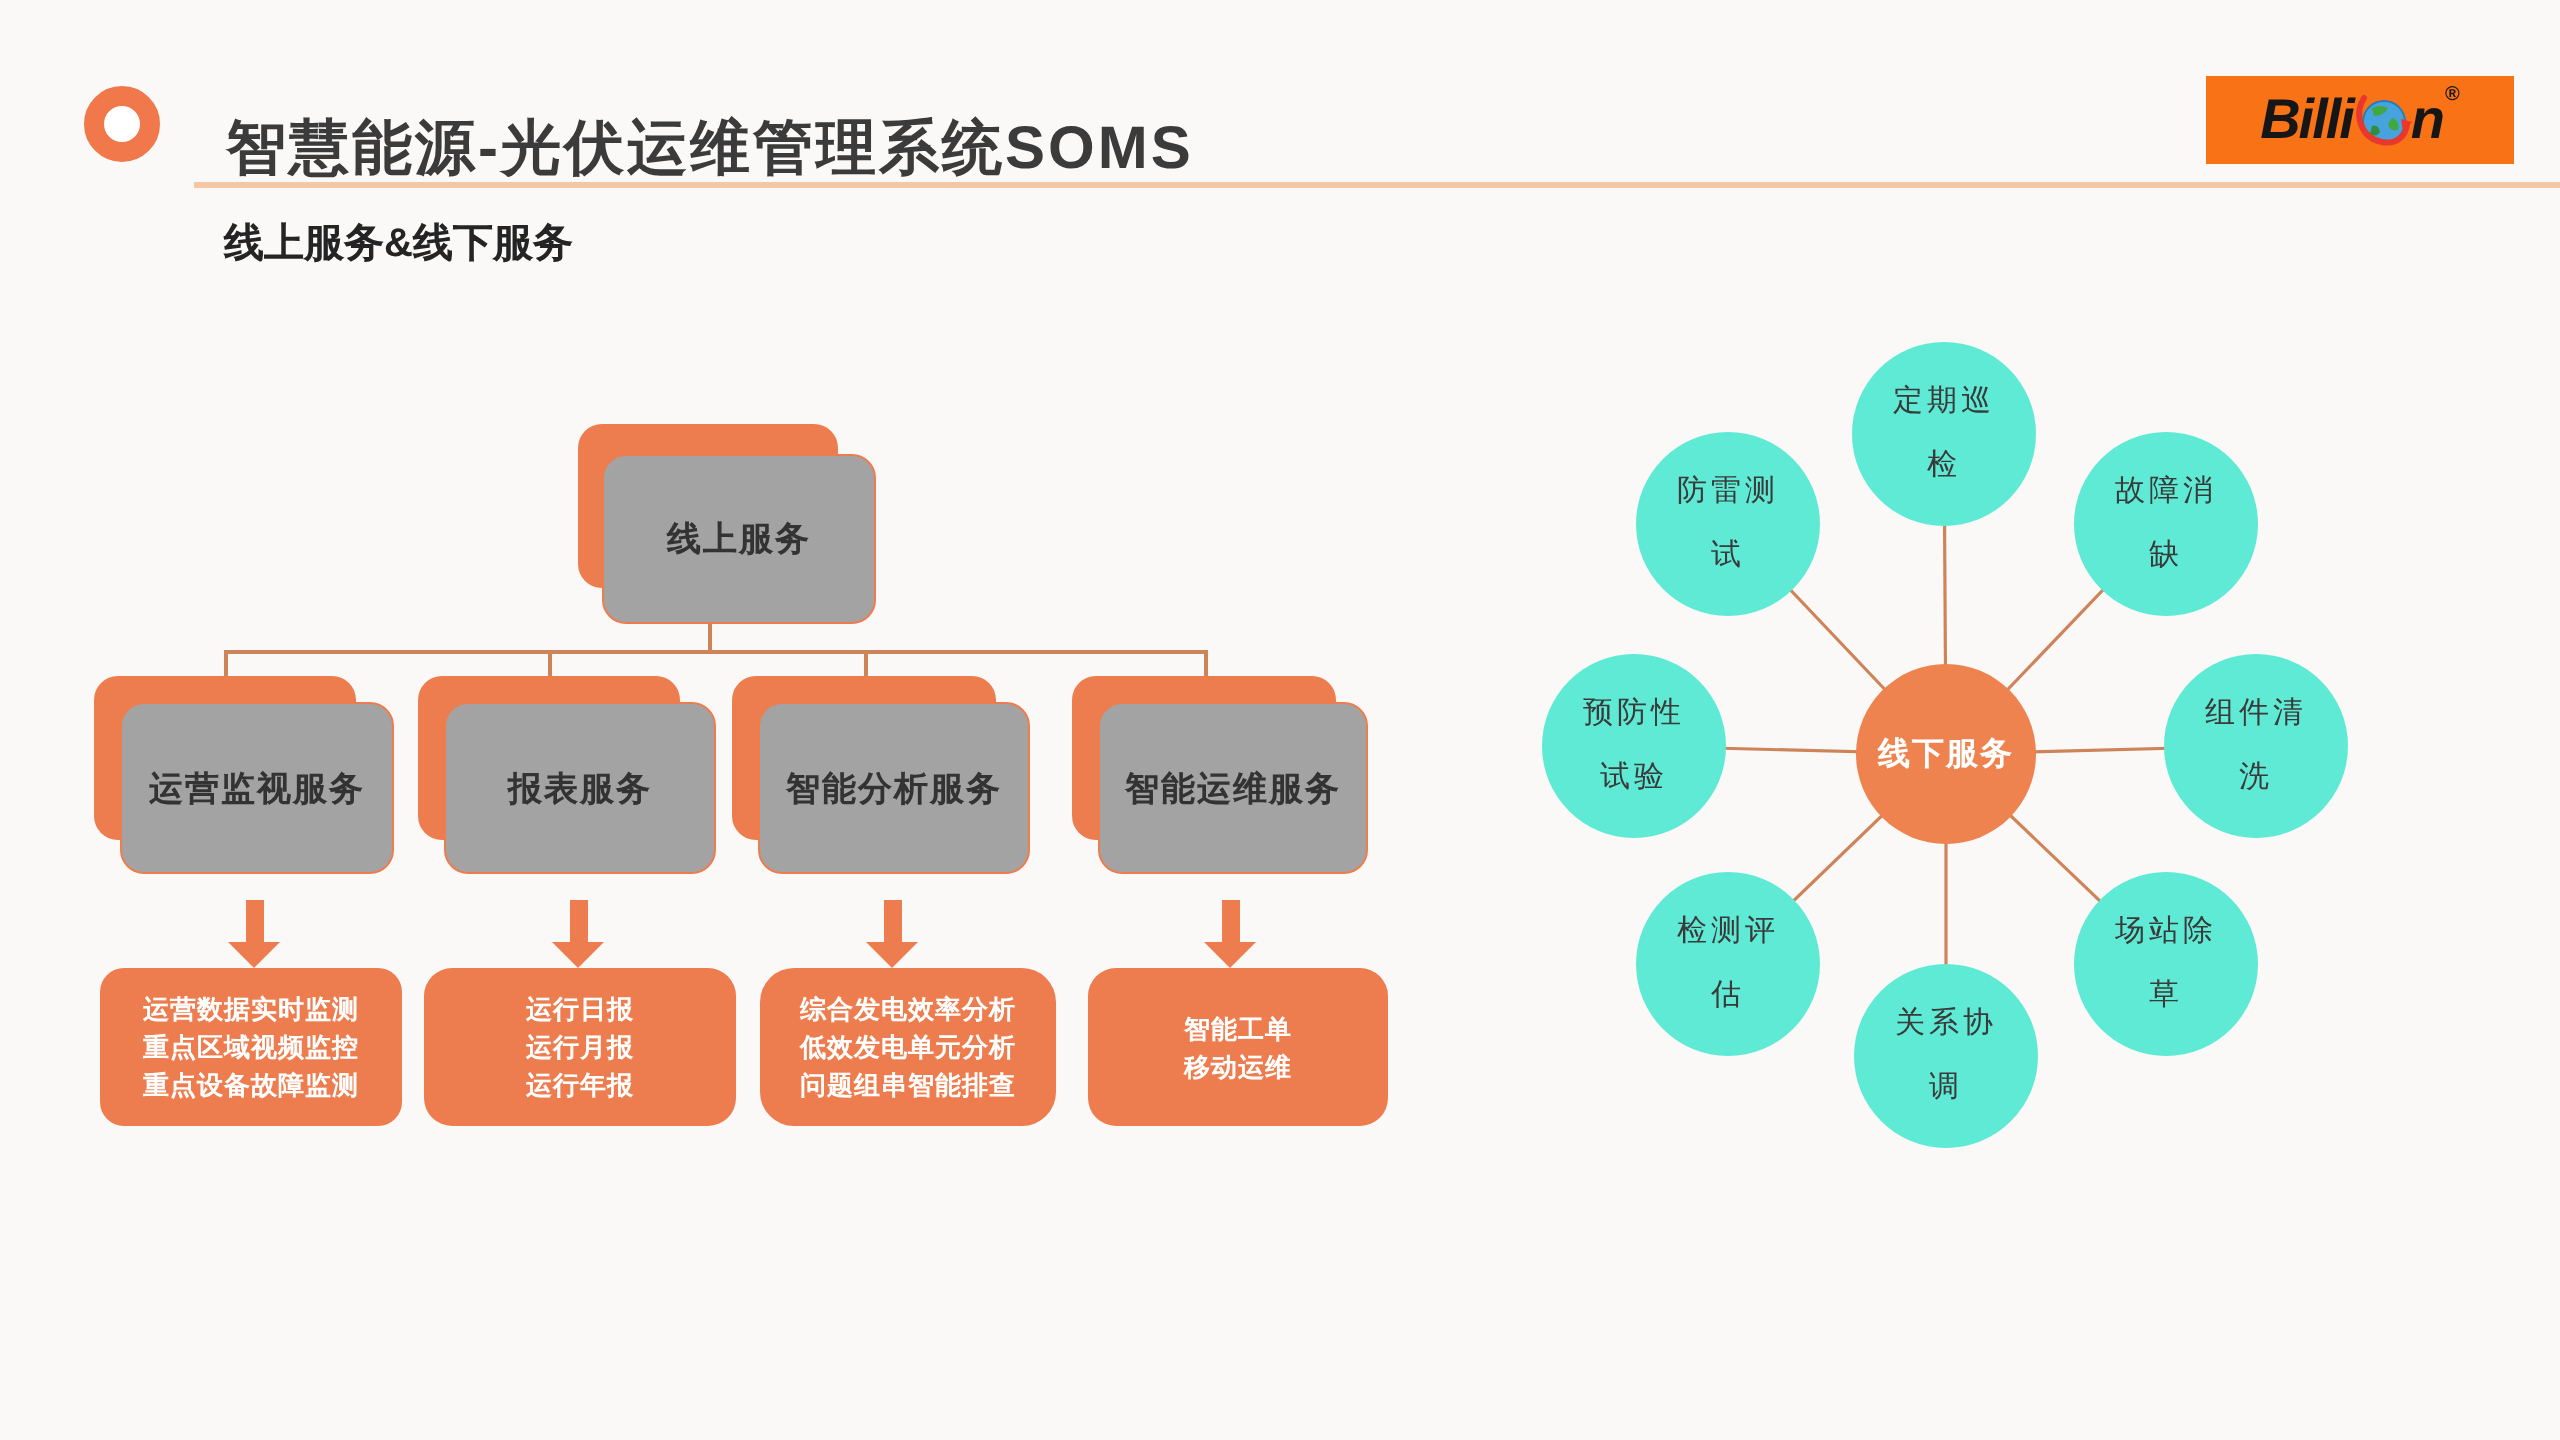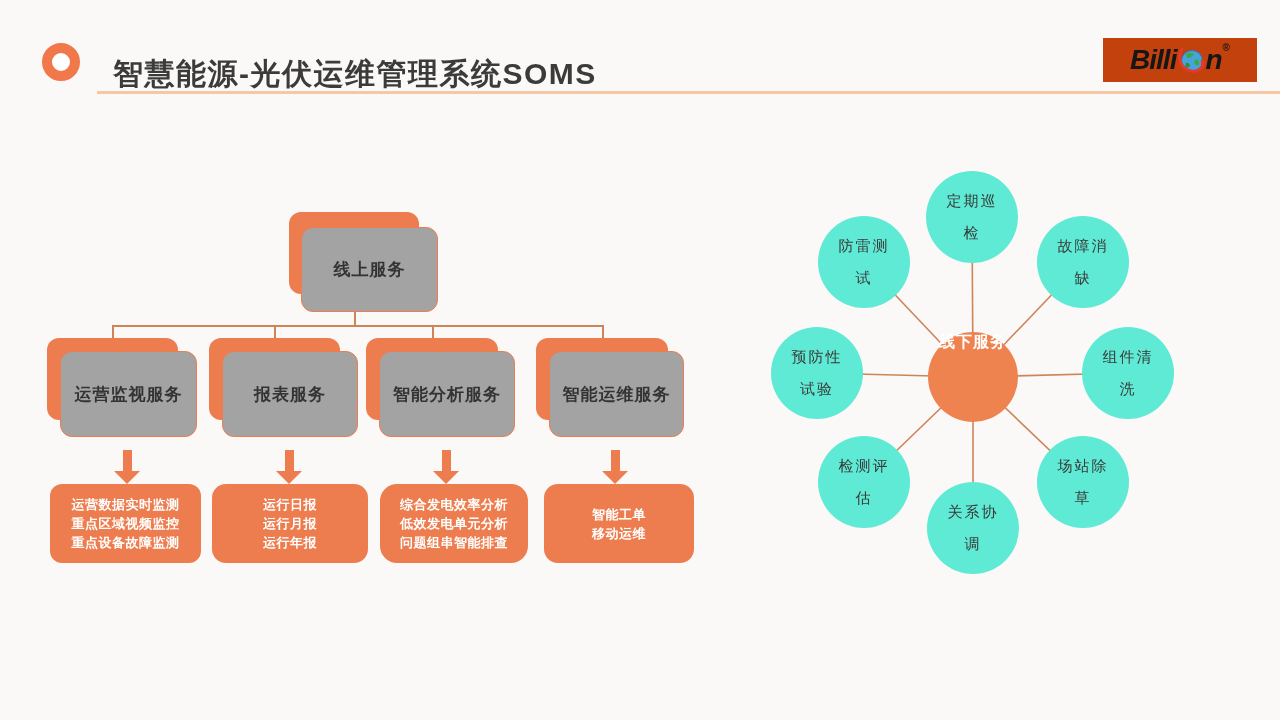--- a/index.html
+++ b/index.html
@@ -7,21 +7,21 @@
     position:relative;width:1280px;height:720px;margin:0 auto;
     background:#FAF9F7;overflow:hidden;
     font-family:"Liberation Sans",sans-serif;color:#3A3A3A;
   }
   
   .ring-icon{position:absolute;left:42px;top:43px;width:18px;height:18px;
     border:10px solid #F0784A;border-radius:50%;background:#fff;}
   .title{position:absolute;left:97px;top:38px;width:900px;
     font-size:30px;font-weight:800;letter-spacing:1.5px;color:#3B3B3B;white-space:nowrap;}
   .title-underline{position:absolute;left:97px;top:91px;width:1183px;height:3px;background:#F5C8A3;}
-  .logo{position:absolute;left:1103px;top:38px;width:154px;height:44px;background:#c2410c;
+  .logo{position:absolute;left:1103px;top:38px;width:154px;height:44px;background:#f97316;
     display:flex;align-items:center;justify-content:center;}
   .logo .ltxt{font-style:italic;font-weight:900;font-size:28px;color:#161616;letter-spacing:-1px;white-space:nowrap;}
   .logo svg{margin:2px -1px 0 0;}
   .logo sup{font-size:10px;font-weight:700;color:#161616;margin-left:1px;align-self:flex-start;margin-top:4px;}
   .subtitle{position:absolute;left:112px;top:108px;font-size:20px;font-weight:700;color:#242424;}
   
   .back-rect{position:absolute;background:#ED7D4E;border-radius:12px;}
   .front-card{position:absolute;background:#a3a3a3;border:1.5px solid #ED7D4E;border-radius:12px;
     display:flex;align-items:center;justify-content:center;}
   .node-label{font-size:17px;font-weight:700;color:#333;letter-spacing:1px;}
@@ -36,21 +36,21 @@
     display:flex;align-items:center;justify-content:center;}
   .detail-text{white-space:pre-line;color:#fff;font-size:13px;font-weight:700;
     line-height:19px;text-align:center;letter-spacing:.5px;}
   
   #radial-lines{position:absolute;left:0;top:0;pointer-events:none;}
   .sat-circle{position:absolute;width:92px;height:92px;border-radius:50%;background:#5eead4;
     display:flex;align-items:center;justify-content:center;}
   .sat-label{white-space:pre-line;text-align:center;font-size:15px;color:#3A3A3A;
     letter-spacing:2px;line-height:32px;}
   .center-circle{position:absolute;left:928px;top:332px;width:90px;height:90px;border-radius:50%;
-    background:#EE8350;display:flex;justify-content:center;}
+    background:#EE8350;display:flex;align-items:center;justify-content:center;}
   .center-label{color:#fff;font-size:16px;font-weight:700;letter-spacing:1px;}
 </style>
 </head>
 <body>
 
 <div id="slide">
 
   <span class="ring-icon"></span>
   <h1 class="title" style="margin:16px;">智慧能源-光伏运维管理系统SOMS</h1>
   <div class="title-underline"></div>
@@ -62,20 +62,21 @@
       <path d="M10 7 Q14 5 18 7 Q16 11 11 11 Z" fill="#3FA83F"></path>
       <path d="M20 12 Q24 13 23 18 Q19 19 18 15 Z" fill="#3FA83F"></path>
       <path d="M10 16 Q13 15 14 19 Q12 22 9 20 Z" fill="#2F8F3C"></path>
       <path d="M6 2 C 1 10, 4 22, 15 24 C 22 25.5, 27 21, 27.5 15" fill="none" stroke="#E8372C" stroke-width="3" stroke-linecap="round"></path>
       <polygon points="24.5,12.5 30,14 25.5,18.5" fill="#E8372C"></polygon>
     </svg>
     <span class="ltxt">n</span>
     <sup>®</sup>
   </div>
 
+  <h2 class="subtitle" style="margin:0;">线上服务&amp;线下服务</h2>
 
   <section>
 
     <div class="conn" style="left:354px;top:310px;width:2px;height:16px;"></div>
     <div class="conn" style="left:112px;top:325px;width:491px;height:2px;"></div>
     <div class="conn" style="left:112px;top:325px;width:2px;height:14px;"></div>
     <div class="conn" style="left:274px;top:325px;width:2px;height:14px;"></div>
     <div class="conn" style="left:432px;top:325px;width:2px;height:14px;"></div>
     <div class="conn" style="left:602px;top:325px;width:2px;height:14px;"></div>
 

